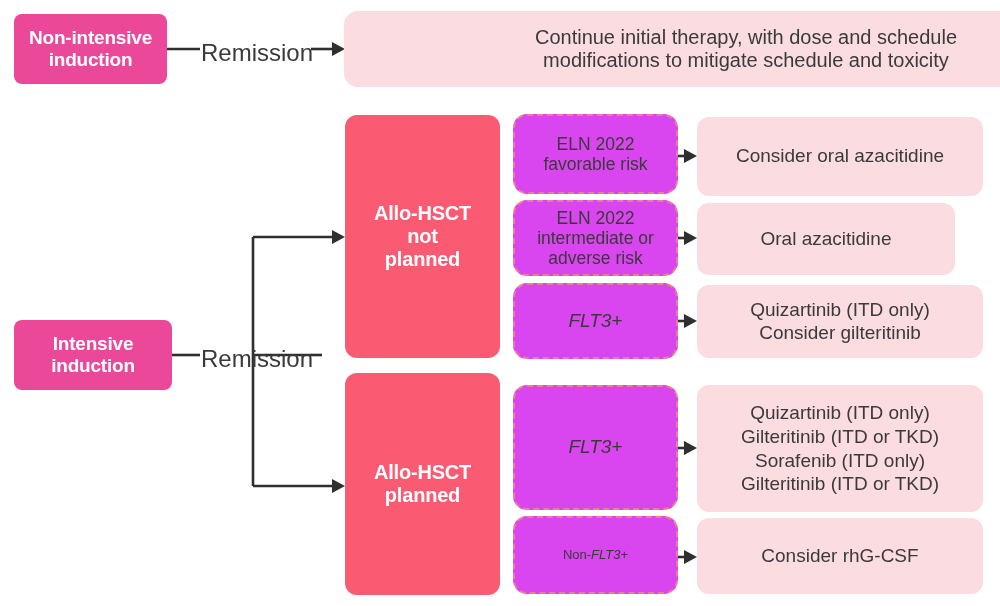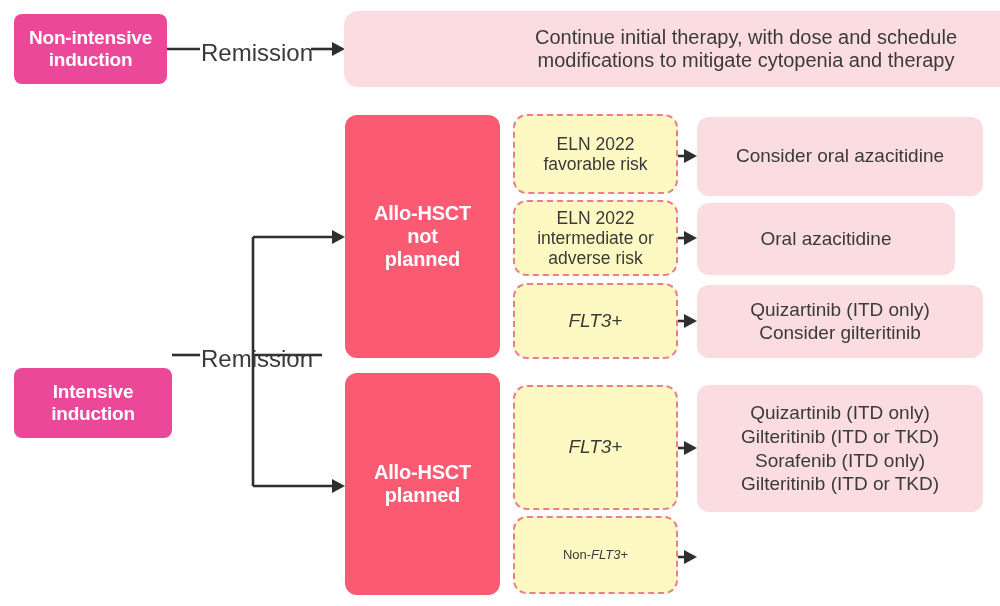--- a/index.html
+++ b/index.html
@@ -56,21 +56,21 @@
     color: #3b3a3a;
     border-radius: 12px;
     font-size: 19px;
     font-weight: normal;
     padding: 6px 14px;
   }
   .light-node.banner { font-size: 20px; border-radius: 14px; }
 
   
   .dashed-node {
-    background: #fef9c3;
+    background: #d946ef;
     color: #3b3a3a;
     border: 2.5px dashed #ec7b93;
     border-radius: 14px;
     font-size: 17.5px;
     padding: 4px 6px;
   }
 
   .ital { font-style: italic; }
 
   
@@ -127,34 +127,34 @@
     <polygon class="ln-head" points="684,550 697,557 684,564"></polygon>
   </svg>
 
   <div class="node dark-node" style="left:14px; top:14px; width:153px; height:70px;">
     <span>
       <span>Non-intensive</span><br>
       <span>induction</span>
     </span>
   </div>
 
-  <div class="node dark-node" style="left:14px; top:320px; width:158px; height:70px;margin-top:48px;">
+  <div class="node dark-node" style="left:14px; top:320px; width:158px; height:70px;">
     <span>
       <span>Intensive</span><br>
       <span>induction</span>
     </span>
   </div>
 
   <div class="edge-label" style="left:201px; top:39px;">Remission</div>
   <div class="edge-label" style="left:201px; top:345px;">Remission</div>
 
   <div class="node light-node banner" style="left:344px; top:11px; width:770px; height:76px;padding-left:48px;">
     <span>
       <span>Continue initial therapy, with dose and schedule</span><br>
-      <span>modifications to mitigate cytopenia and therapy</span>
+      <span>modifications to mitigate schedule and toxicity</span>
     </span>
   </div>
 
   <div class="node pink-node" style="left:345px; top:115px; width:155px; height:243px;">
     <span>
       <span>Allo-HSCT</span><br>
       <span>not</span><br>
       <span>planned</span>
     </span>
   </div>
@@ -216,14 +216,17 @@
 
   <div class="node light-node" style="left:697px; top:385px; width:286px; height:127px;">
     <span style="line-height:1.26;">
       <span>Quizartinib (ITD only)</span><br>
       <span>Gilteritinib (ITD or TKD)</span><br>
       <span>Sorafenib (ITD only)</span><br>
       <span>Gilteritinib (ITD or TKD)</span>
     </span>
   </div>
 
+  <div class="node light-node" style="left:697px; top:518px; width:286px; height:76px;">
+    <span>Consider rhG-CSF</span>
+  </div>
 
 </div>
 
 </body></html>

